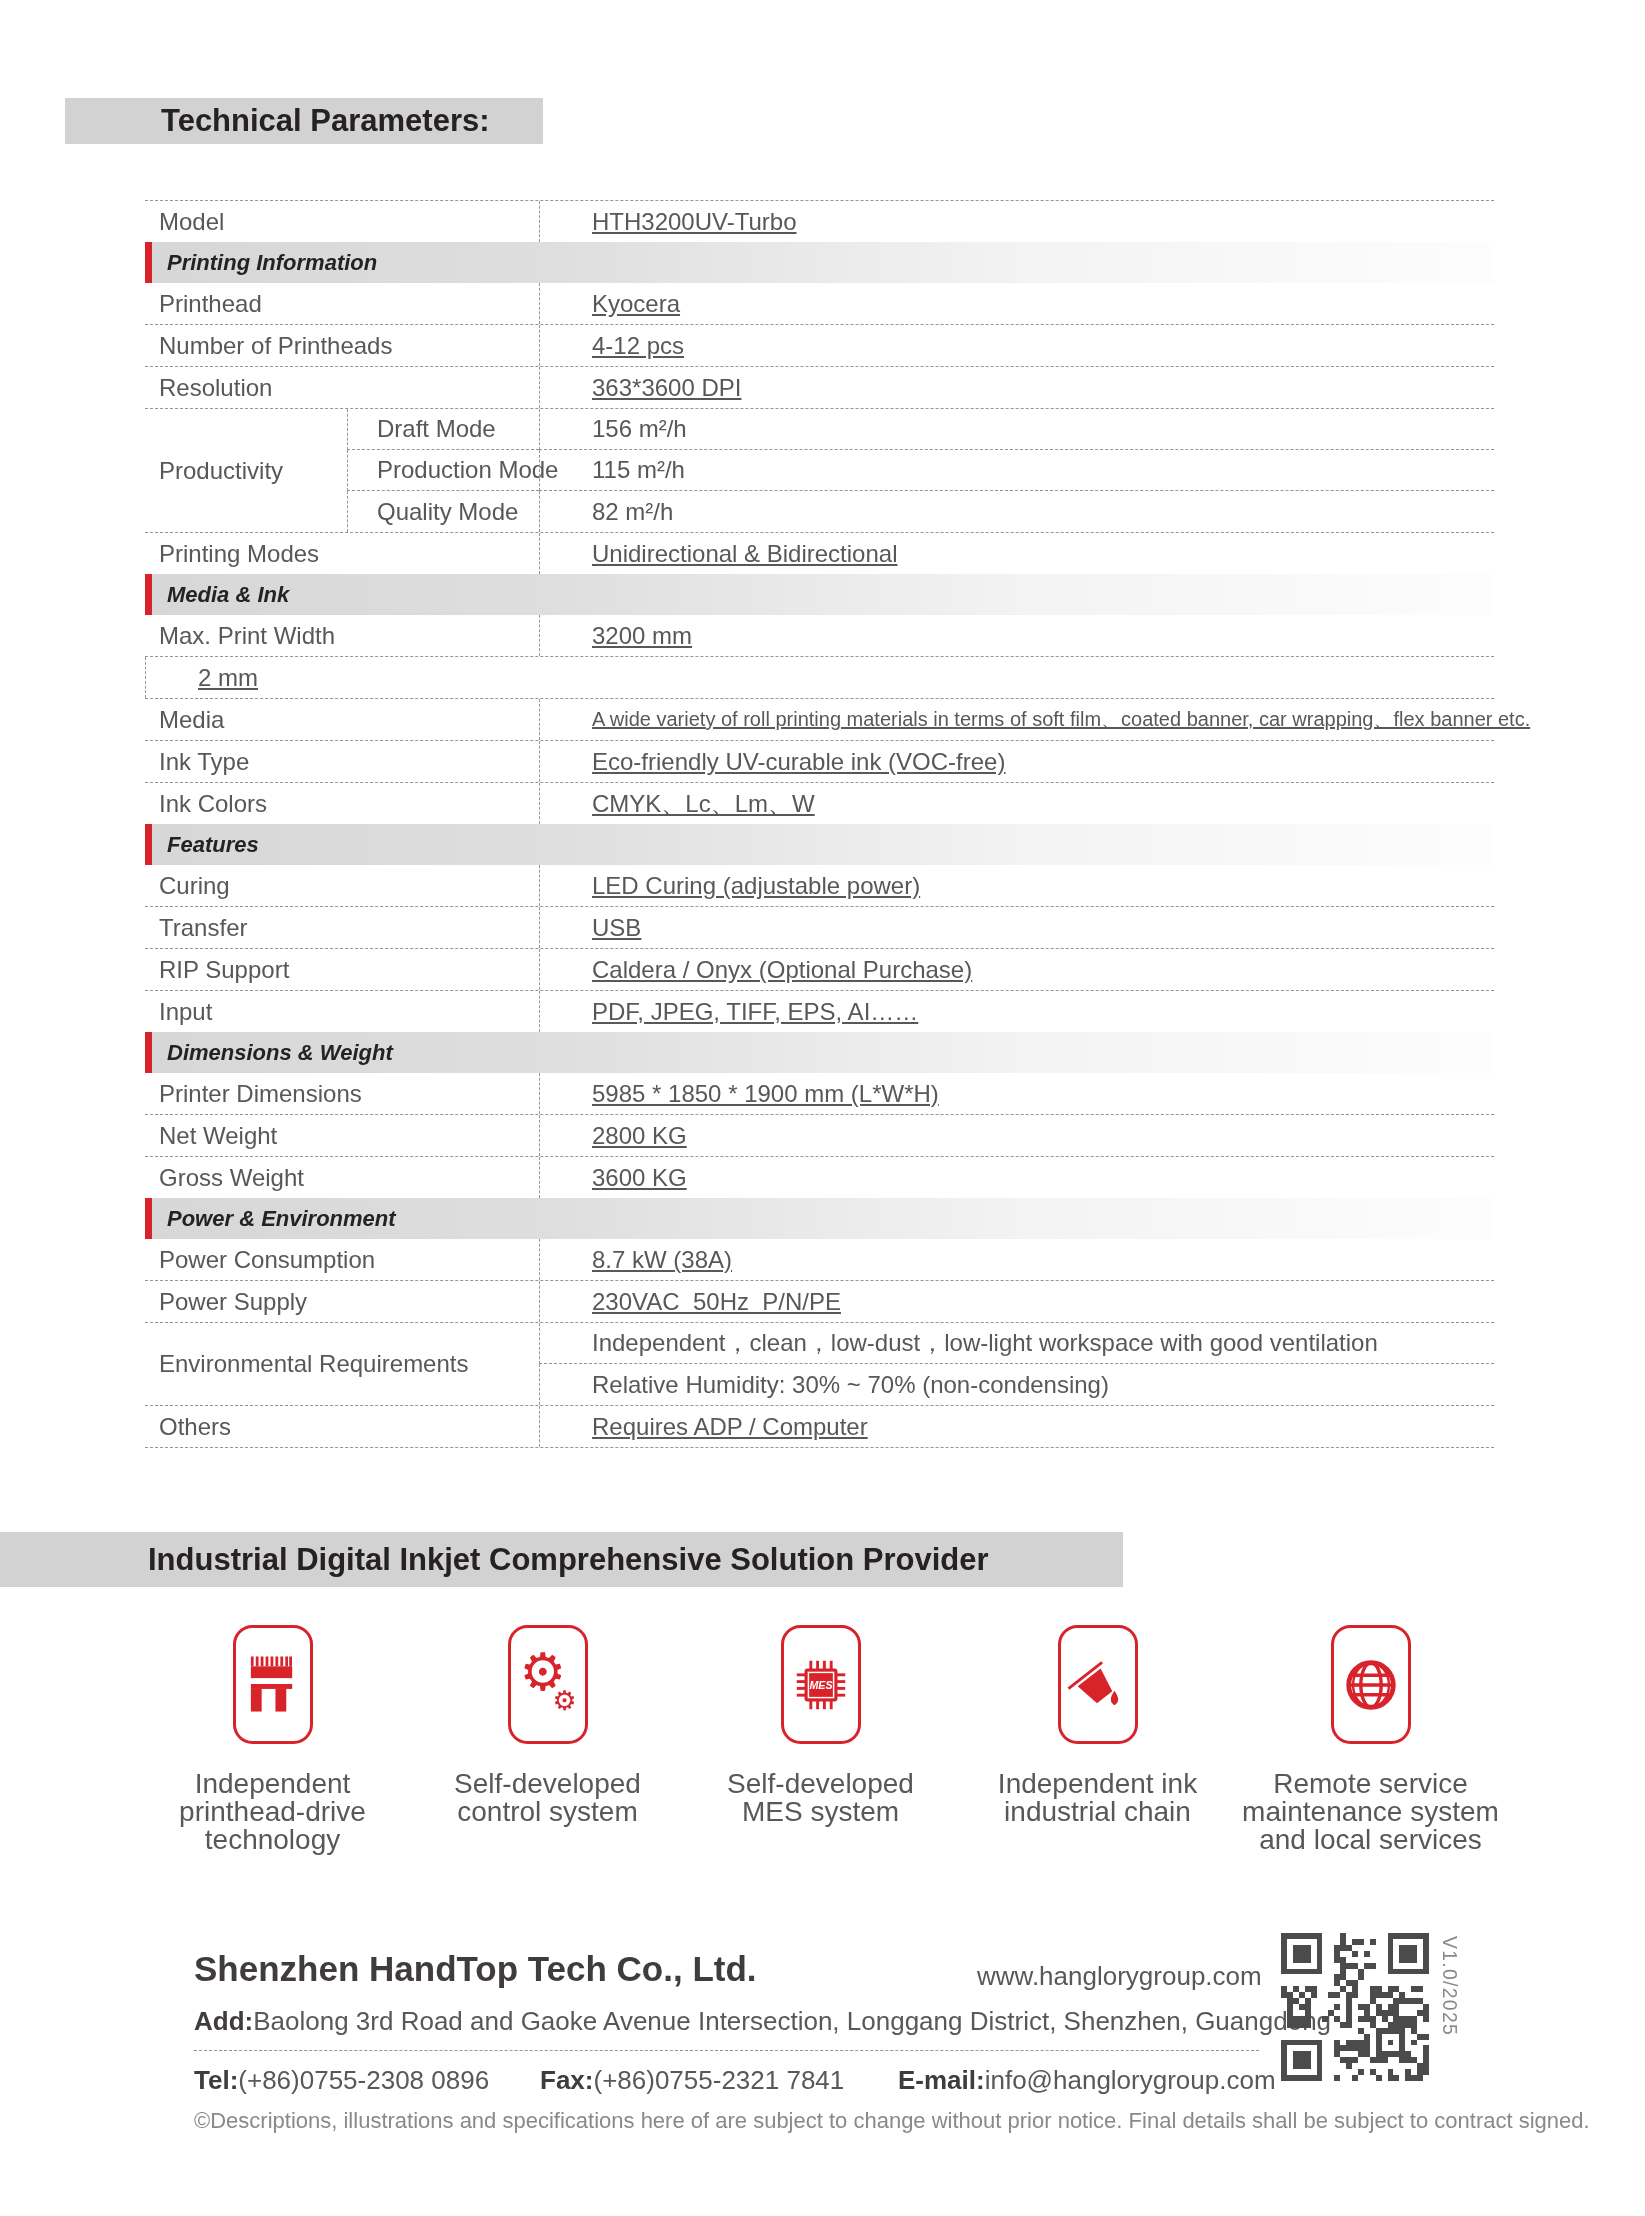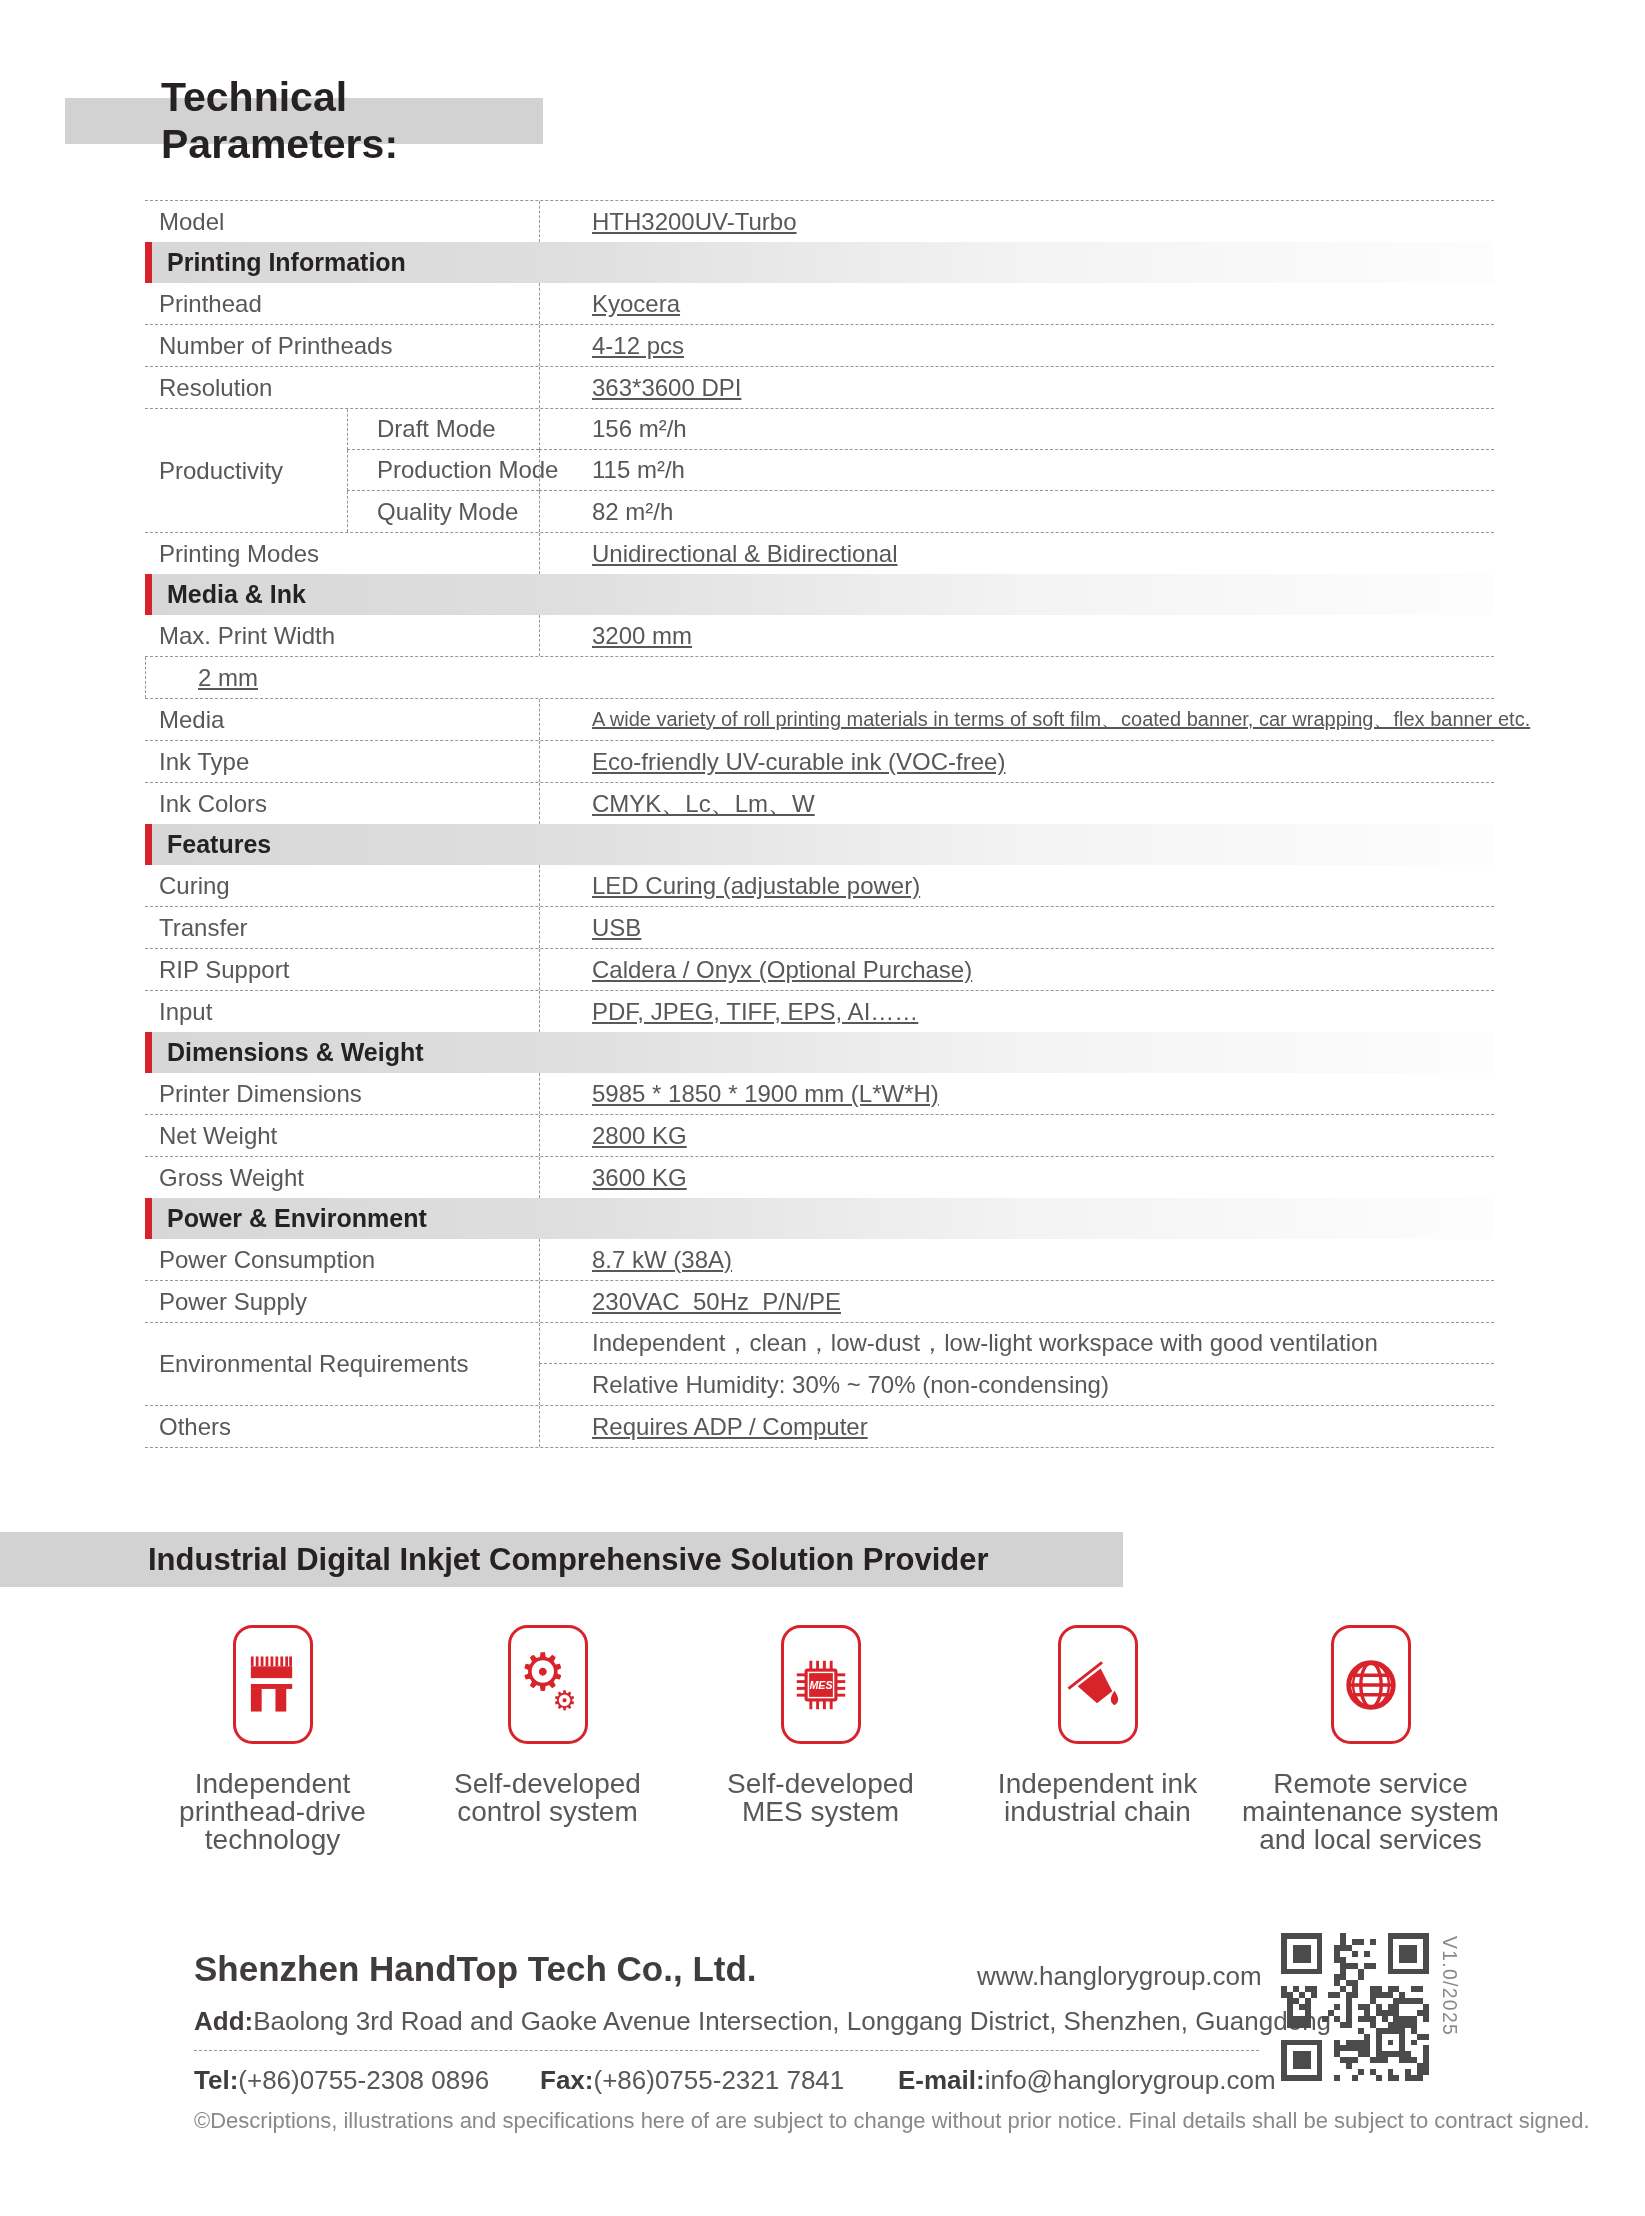--- a/index.html
+++ b/index.html
@@ -8,37 +8,37 @@
     --gray:#595757;
     --dash:#969696;
   }
   html,body{margin:0;padding:0;background:#fff;}
   .page{position:relative;width:1646px;height:2216px;background:#ffffff;overflow:hidden;
         font-family:"Liberation Sans", sans-serif;}
 
   
   .title-band{position:absolute;left:65px;top:98px;width:478px;height:46px;background:#d2d2d2;
     display:flex;align-items:center;padding-left:96px;box-sizing:border-box;
-    font-size:41px;font-weight:bold;color:var(--dark);}
+    font-size:31px;font-weight:bold;color:var(--dark);}
 
   
   .spec-table{position:absolute;left:145px;top:200px;width:1349px;
     border-top:1.3px dashed var(--dash);border-bottom:1.3px dashed var(--dash);
     font-size:24px;color:var(--gray);}
   .row{display:flex;height:41px;align-items:stretch;border-bottom:1.3px dashed var(--dash);}
   .row.nb{border-bottom:none;}
   .lbl{width:394px;flex:none;display:flex;align-items:center;padding-left:14px;
        box-sizing:border-box;white-space:nowrap;}
   .val{flex:1;display:flex;align-items:center;padding-left:52px;box-sizing:border-box;
        border-left:1.3px dashed var(--dash);white-space:pre;text-decoration:underline;}
   .val.small{font-size:20px;}
 
   .sec{height:41px;display:flex;align-items:center;position:relative;
     background:linear-gradient(90deg,#d7d7d7 0%,#dedede 30%,#f3f3f3 65%,#fdfdfd 100%);
-    font-weight:bold;font-size:25px;color:var(--dark);padding-left:22px;box-sizing:border-box;}
+    font-weight:bold;font-size:22px;color:var(--dark);padding-left:22px;box-sizing:border-box;font-style:italic;}
   .sec::before{content:"";position:absolute;left:0;top:0;width:6.5px;height:100%;background:var(--red);}
 
   .grp{display:grid;grid-template-columns:158px 236px 1fr;border-bottom:1.3px dashed var(--dash);}
   .grp .glbl{grid-row:1 / span 3;display:flex;align-items:center;padding-left:14px;white-space:nowrap;}
   .grp .m{height:41px;display:flex;align-items:center;padding-left:29px;box-sizing:border-box;
           border-left:1.3px dashed var(--dash);white-space:nowrap;margin-left:44px;}
   .grp .v{height:41px;display:flex;align-items:center;padding-left:52px;box-sizing:border-box;
           border-left:1.3px dashed var(--dash);white-space:pre;}
   .bb{border-bottom:1.3px dashed var(--dash);}
 

